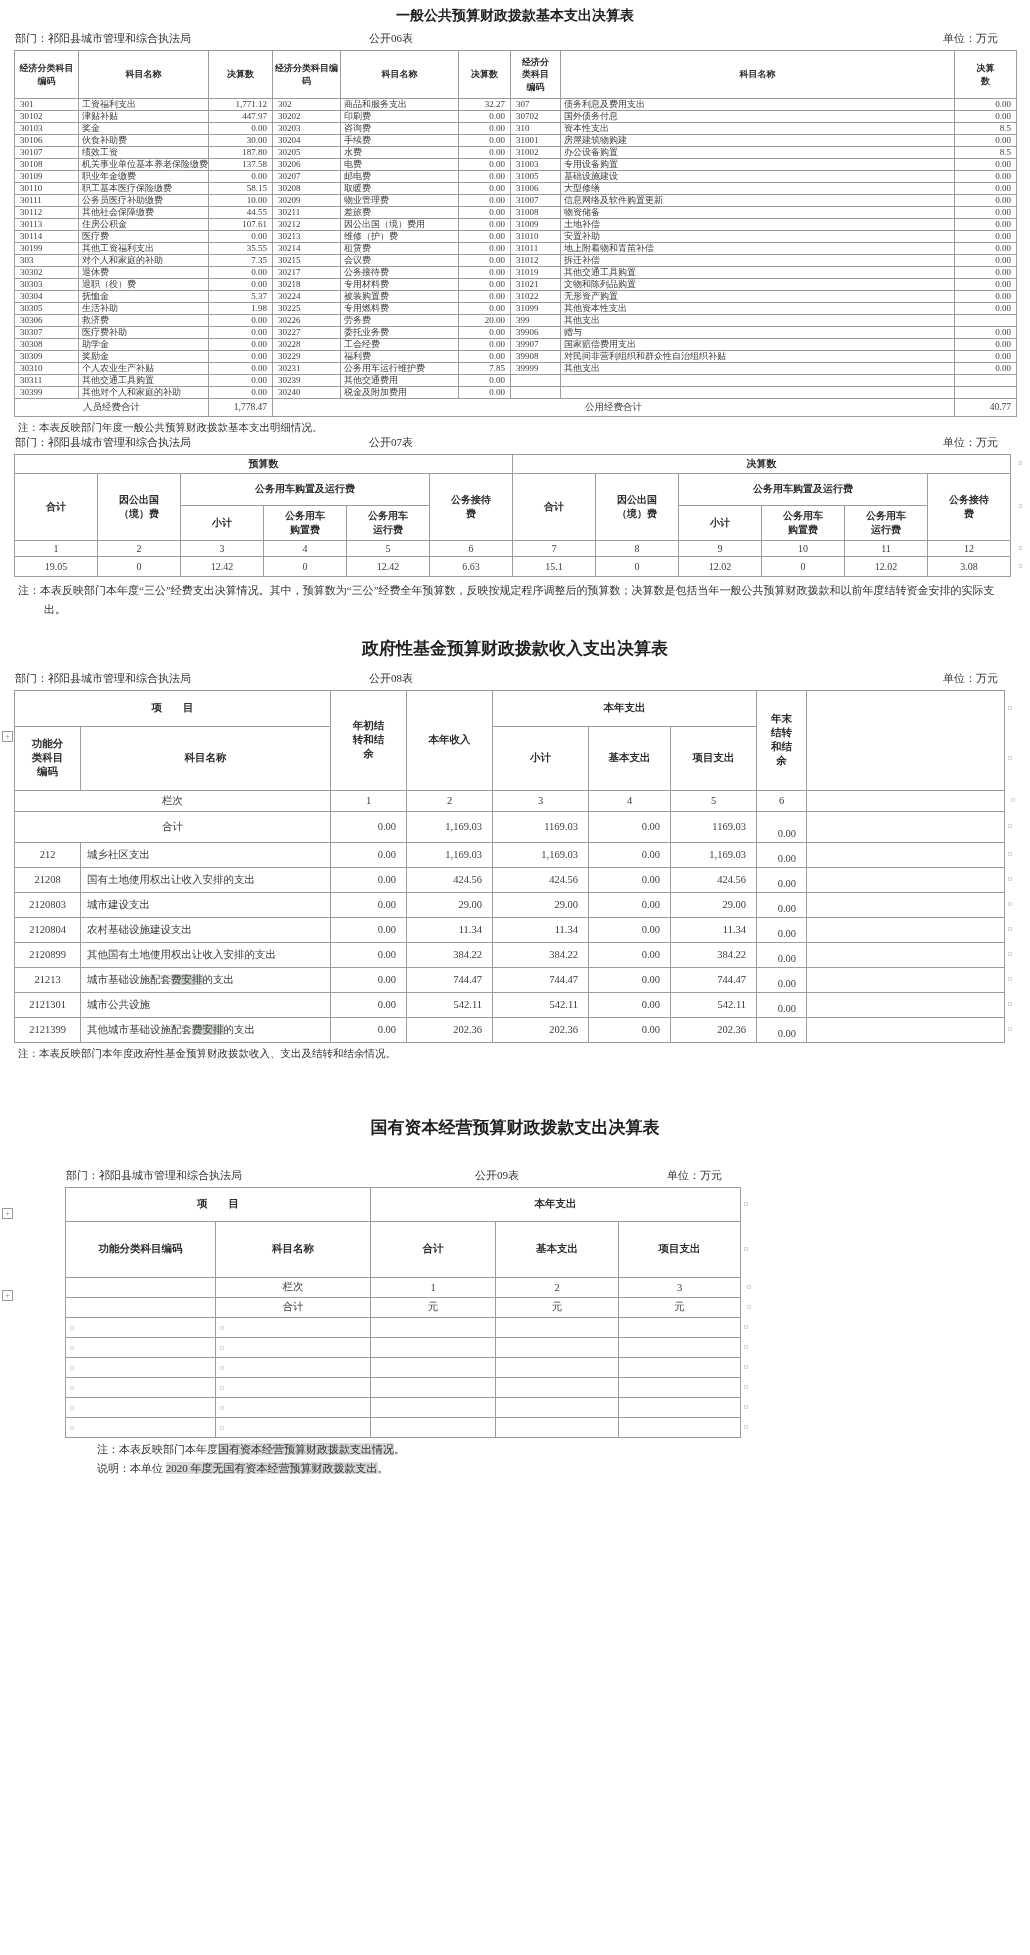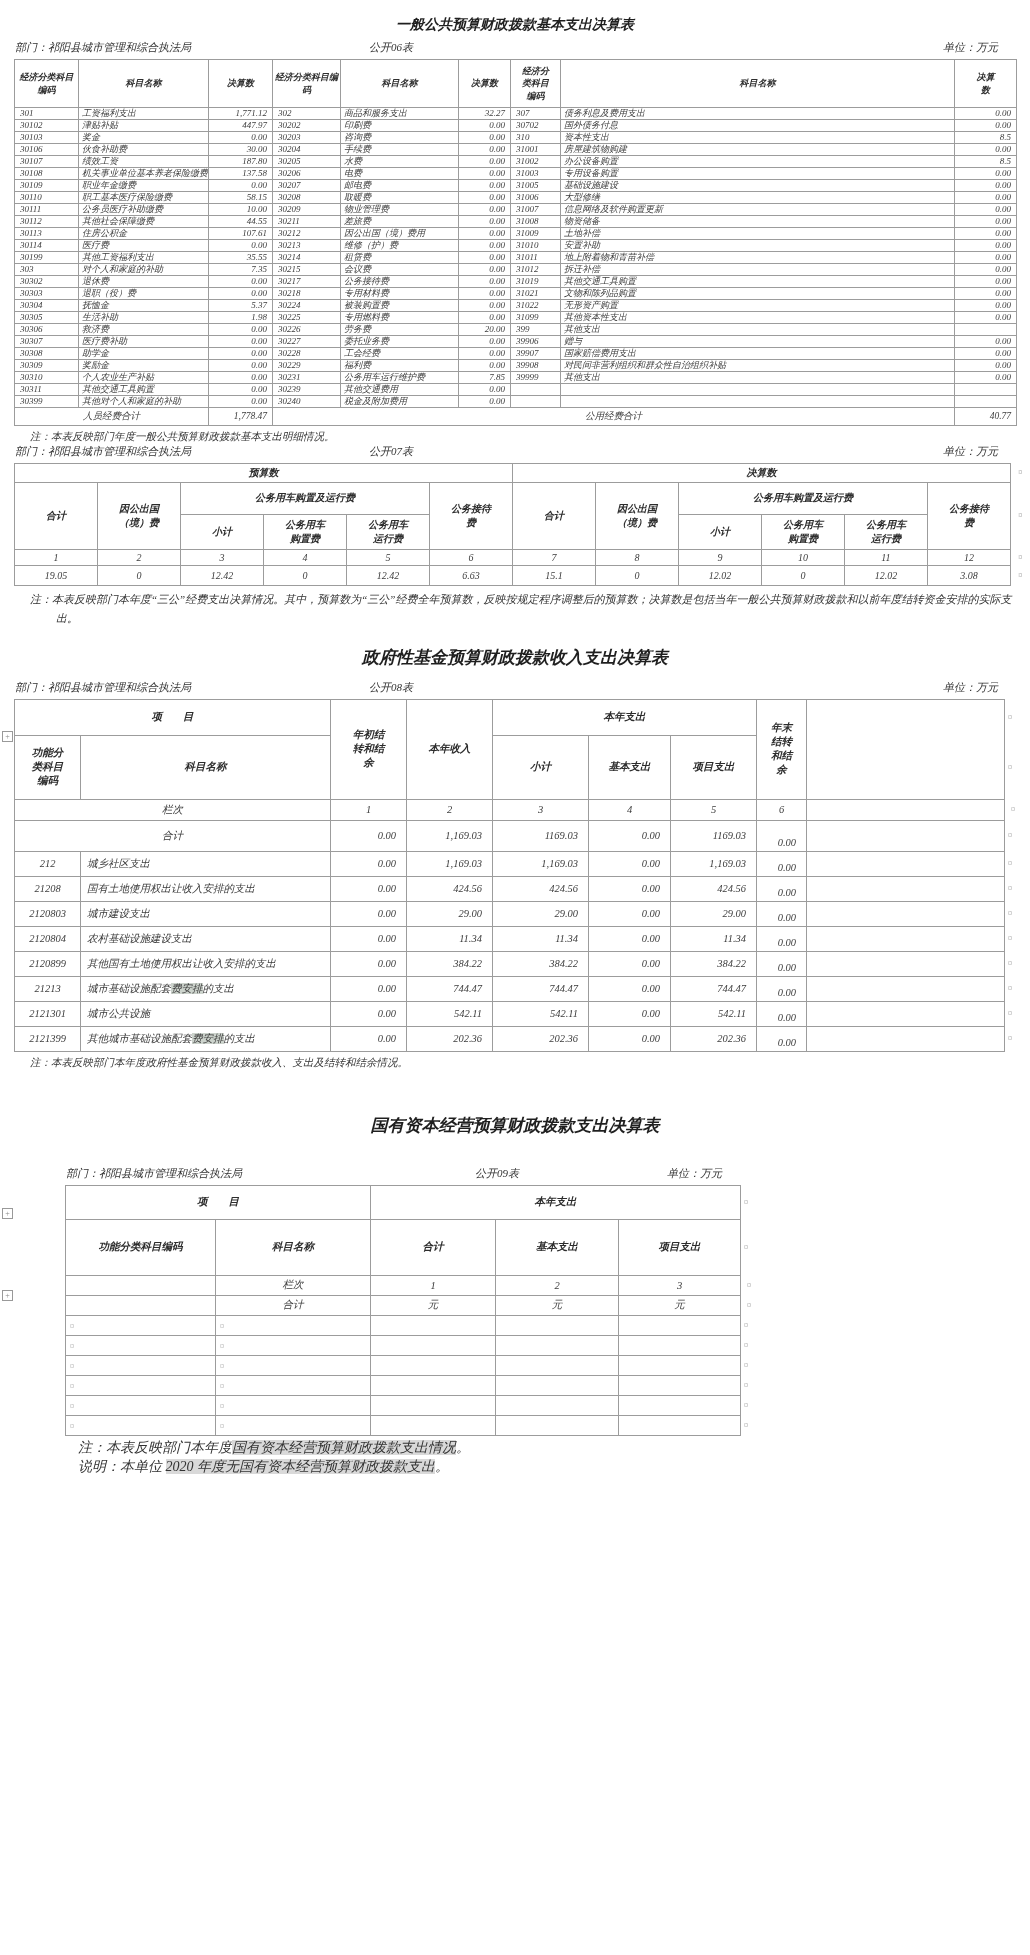--- a/index.html
+++ b/index.html
@@ -2,28 +2,28 @@
 <html><head>
 <meta charset="utf-8">
 <style>
   * { margin:0; padding:0; box-sizing:border-box; }
   html,body { margin:0; }
   body {
     width:1030px; height:1955px; background:#ffffff; color:#3c3c3c;
     font-family:"Liberation Serif","DejaVu Serif",serif;
     position:relative; overflow:hidden;
   }
-  .page { padding:12px 14px 0 14px;font-style:italic; }
+  .page { padding:3px 14px 0 14px; }
 
   .doc-title { text-align:center; font-weight:bold; color:#1f1f1f; }
   .t-sm { font-size:14px; padding:4px 0 6px; }
   .t-lg { font-size:17px; padding:0 0 11px; }
   .mt26 { margin-top:26px; }
   .mt18 { margin-top:18px; }
-  .mt48 { margin-top:44px; }
+  .mt48 { margin-top:55px; }
 
   .meta { position:relative; height:17px; font-size:11px; color:#333; margin-bottom:2px; }
   .meta .dept { position:absolute; left:1px; }
   .meta .sheet { position:absolute; left:355px; }
   .meta .unit { position:absolute; right:18px; }
   .meta4 { margin-left:51px; width:675px; margin-top:18px; }
   .meta4 .sheet { left:410px; }
 
   table { border-collapse:collapse; table-layout:fixed; }
   th, td { border:1px solid #9c9c9c; overflow:hidden; vertical-align:middle; }
@@ -51,21 +51,21 @@
   .t2 th.pad8  { padding:2px 8px; }
   .t2 th.pad18 { padding:2px 18px; }
   .t2 th.pad20 { padding:2px 20px; }
   .t2 td { text-align:center; }
   .rh18 td, .rh18 th { height:18px; }
   .rh32 th { height:32px; }
   .rh35 th { height:35px; }
   .rh16 td { height:16px; }
   .rh20 td { height:20px; }
 
-  .note { font-size:10.5px; color:#333; margin-top:4px; margin-left:16px; }
+  .note { font-size:10.5px; color:#333; margin-top:4px; margin-left:4px; }
   .note2 { width:990px; font-size:11px; line-height:19px; padding-left:26px; text-indent:-26px; }
 
   
   .t3 { width:1004px; font-size:10.5px; }
   .t3 th { font-size:10.5px; }
   .t3 th.pada { padding:0 20px; }
   .t3 th.padb { padding:0 13px; }
   .t3 th.padc3 { padding:0 14px; }
   .t3 .rh36 th { height:36px; }
   .t3 .rh64 th { height:64px; }
@@ -80,21 +80,21 @@
   
   .t4wrap { margin-left:51px; }
   .t4 { width:689px; font-size:10.5px; }
   .t4 th { font-size:10.5px; }
   .t4 .rh34 th { height:34px; }
   .t4 .rh56 th { height:56px; }
   .t4 .lanci td { height:20px; text-align:center; }
   .t4 .total td { height:20px; text-align:center; }
   .t4 .erow td { height:20px; }
   .t4 .cellmark { color:#999; font-size:8px; vertical-align:middle; padding-left:4px; }
-  .note4 { margin-left:64px; font-size:14px; line-height:15.5px; color:#333; }
+  .note4 { margin-left:83px; font-size:11px; line-height:15.5px; color:#333; }
 
   .anchor { position:absolute; left:2px; width:11px; height:11px; border:1px solid #999;
             color:#888; font-size:8px; line-height:9px; text-align:center; }
 </style>
 </head>
 <body>
 
 <div class="page">
 
   <div class="doc-title t-sm">一般公共预算财政拨款基本支出决算表</div>

